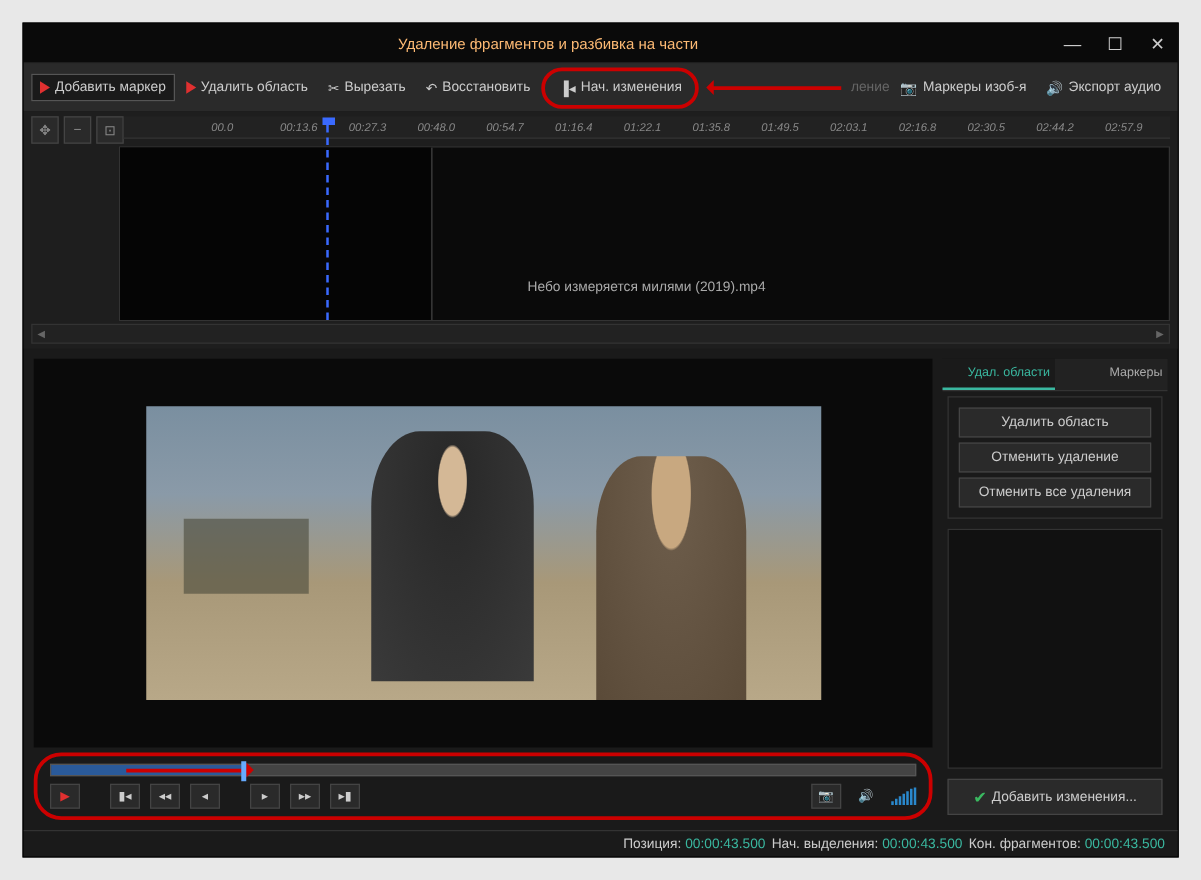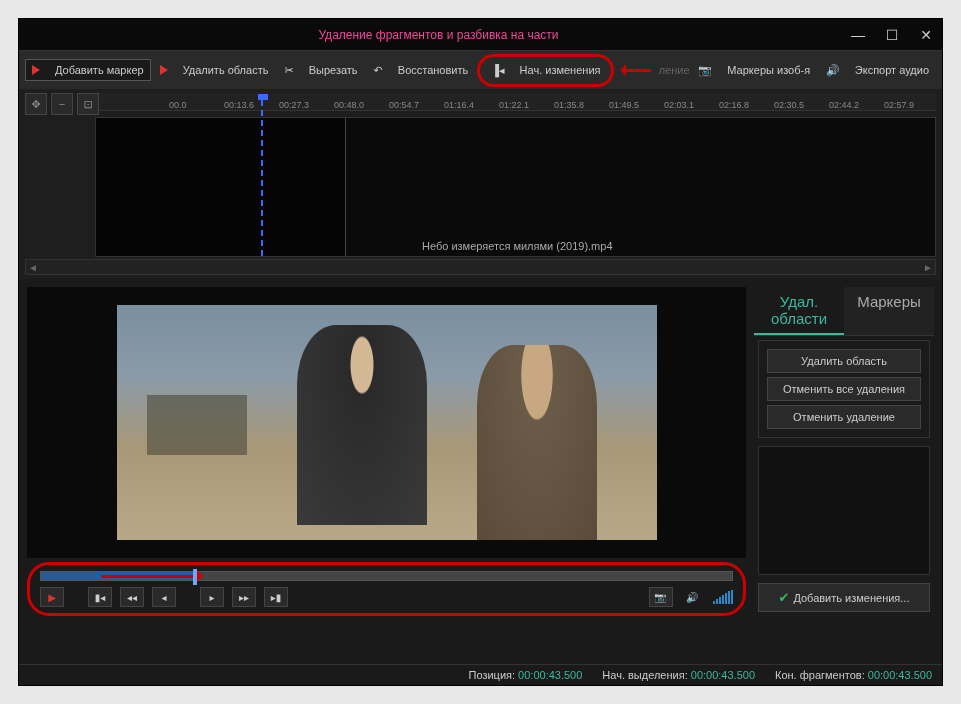--- a/index.html
+++ b/index.html
@@ -1,38 +1,38 @@
 <!DOCTYPE html>
 <html><head>
 <meta charset="utf-8">
 <style>
 * { box-sizing: border-box; margin: 0; padding: 0; font-family: Arial, sans-serif; }
 body { background: #e8e8e8; width: 961px; height: 704px; padding: 18px; }
 .window { background: #1a1a1a; border: 1px solid #000; height: 668px; display: flex; flex-direction: column; }
 .titlebar { background: #0a0a0a; height: 32px; display: flex; align-items: center; padding: 0 8px; border-bottom: 1px solid #333; }
-.title { flex: 1; text-align: center; color: #ec4899; font-size: 12px; }
+.title { flex: 1; text-align: center; color: #fdba74; font-size: 12px; }
 .winbtns { display: flex; gap: 18px; color: #ccc; }
 .winbtn { width: 16px; height: 16px; display: flex; align-items: center; justify-content: center; cursor: pointer; font-size: 14px; }
 .toolbar { background: #2a2a2a; height: 38px; display: flex; align-items: center; padding: 0 6px; gap: 2px; }
-.tbtn { display: flex; align-items: center; gap: 15px; padding: 4px 6px; color: #ccc; font-size: 11px; cursor: pointer; border: 1px solid transparent; white-space: nowrap; }
+.tbtn { display: flex; align-items: center; gap: 4px; padding: 4px 6px; color: #ccc; font-size: 11px; cursor: pointer; border: 1px solid transparent; white-space: nowrap; }
 .tbtn.first { border: 1px solid #555; background: #1a1a1a; }
 .highlight-oval { border: 3px solid #c00; border-radius: 18px; padding: 2px 4px; display: flex; align-items: center; }
 .arrow-right { height: 3px; background: #c00; flex: 1; margin: 0 6px; position: relative; }
 .arrow-right::before { content: ''; position: absolute; left: -8px; top: -5px; border: 6px solid transparent; border-right-color: #c00; }
 .tbtn-group-right { margin-left: auto; display: flex; gap: 2px; }
 .timeline-area { background: #1e1e1e; padding: 4px 6px; }
 .tl-controls { display: flex; gap: 4px; margin-bottom: 2px; }
 .tl-ctl { width: 22px; height: 22px; background: #2a2a2a; border: 1px solid #444; display: flex; align-items: center; justify-content: center; color: #888; font-size: 11px; cursor: pointer; }
-.ruler { background: #222; height: 18px; position: relative; font-size: 9px; color: #888; display: flex; align-items: flex-end; padding-left: 70px; overflow: hidden; border-bottom: 1px solid #333; }
+.ruler { background: #222; height: 18px; position: relative; font-size: 9px; color: #888; display: flex; align-items: center; padding-left: 70px; overflow: hidden; border-bottom: 1px solid #333; font-style: italic; }
 .ruler span { width: 55px; flex-shrink: 0; }
 .tl-track { background: #0a0a0a; height: 140px; position: relative; margin-left: 70px; border: 1px solid #333; }
 .clip { position: absolute; top: 0; left: 0; height: 100%; width: 250px; background: #050505; border-right: 1px solid #444; }
 .playhead { position: absolute; left: 165px; top: -18px; bottom: 0; width: 0; border-left: 2px dashed #3a6aff; z-index: 5; }
 .playhead::before { content: ''; position: absolute; top: -6px; left: -5px; width: 10px; height: 6px; background: #3a6aff; }
-.filename { position: absolute; bottom: 4px; left: 326px; color: #aaa; font-size: 11px; }
+.filename { position: absolute; bottom: 20px; left: 326px; color: #aaa; font-size: 11px; }
 .tl-scroll { height: 16px; background: #222; border: 1px solid #333; display: flex; justify-content: space-between; align-items: center; padding: 0 2px; margin-top: 2px; }
 .tl-scroll span { color: #666; font-size: 10px; cursor: pointer; }
 .main-area { display: flex; flex: 1; padding: 8px; gap: 8px; }
 .preview-col { flex: 1; display: flex; flex-direction: column; }
 .preview { flex: 1; background: #0a0a0a; display: flex; align-items: center; justify-content: center; position: relative; }
 .video-frame { width: 540px; height: 235px; background: linear-gradient(to bottom, #7a8fa0 0%, #8a9aa8 30%, #a89878 60%, #b8a888 100%); position: relative; overflow: hidden; }
 .person1 { position: absolute; left: 180px; top: 20px; width: 130px; height: 200px; background: radial-gradient(ellipse at 50% 20%, #d4b896 0%, #d4b896 12%, #2a2a2a 13%, #3a3a3a 100%); border-radius: 30% 30% 0 0; }
 .person2 { position: absolute; right: 60px; top: 40px; width: 120px; height: 200px; background: radial-gradient(ellipse at 50% 15%, #c8a880 0%, #c8a880 18%, #6a5a48 19%, #5a4a38 100%); border-radius: 30% 30% 0 0; }
 .vehicle { position: absolute; left: 30px; top: 90px; width: 100px; height: 60px; background: #4a4a3a; opacity: 0.6; }
 .player-controls { border: 3px solid #c00; border-radius: 22px; padding: 6px 10px; margin-top: 4px; }
@@ -42,27 +42,27 @@
 .seek-arrow { position: absolute; left: 60px; top: 3px; width: 100px; height: 3px; background: #c00; }
 .seek-arrow::after { content: ''; position: absolute; right: -8px; top: -5px; border: 6px solid transparent; border-left-color: #c00; }
 .pctrls { display: flex; align-items: center; gap: 8px; }
 .pbtn { width: 24px; height: 20px; background: #2a2a2a; border: 1px solid #444; display: flex; align-items: center; justify-content: center; cursor: pointer; color: #ccc; font-size: 10px; }
 .pbtn.play { color: #e03030; }
 .pctrls .spacer { flex: 1; }
 .vol-bars { display: flex; align-items: flex-end; gap: 1px; height: 14px; }
 .vol-bars i { width: 2px; background: #2a88cc; }
 .side-panel { width: 180px; background: #1a1a1a; display: flex; flex-direction: column; }
 .tabs { display: flex; border-bottom: 1px solid #333; }
-.tab { flex: 1; padding: 6px 4px; font-size: 15px; text-align: center; color: #aaa; cursor: pointer; background: #222; }
+.tab { flex: 1; padding: 6px 4px; font-size: 10px; text-align: right; color: #aaa; cursor: pointer; background: #222; }
 .tab.active { color: #3ab8a0; border-bottom: 2px solid #3ab8a0; background: #1a1a1a; }
 .panel-btns { padding: 8px; display: flex; flex-direction: column; gap: 4px; border: 1px solid #333; margin: 4px; }
 .panel-btn { padding: 5px; background: #2a2a2a; border: 1px solid #444; color: #ccc; font-size: 11px; text-align: center; cursor: pointer; }
 .panel-list { flex: 1; margin: 4px; border: 1px solid #333; background: #111; }
 .apply-btn { margin: 4px; padding: 6px; background: #2a2a2a; border: 1px solid #444; color: #ccc; font-size: 11px; display: flex; align-items: center; justify-content: center; gap: 4px; cursor: pointer; }
-.statusbar { background: #1a1a1a; border-top: 1px solid #333; padding: 4px 10px; display: flex; justify-content: flex-end; gap: 20px; color: #ccc; font-size: 11px; margin-top: 40px; }
+.statusbar { background: #1a1a1a; border-top: 1px solid #333; padding: 4px 10px; display: flex; justify-content: flex-end; gap: 5px; color: #ccc; font-size: 11px; }
 .flag-red { width: 0; height: 0; border-top: 5px solid transparent; border-bottom: 5px solid transparent; border-left: 8px solid #e03030; display: inline-block; }
 .check-grn { color: #3ab860; font-size: 13px; }
 </style>
 </head>
 <body>
 
 <div class="window">
   <div class="titlebar">
     <span class="title">Удаление фрагментов и разбивка на части</span>
     <div class="winbtns">
@@ -186,22 +186,22 @@
       </div>
     </div>
 
     <div class="side-panel">
       <div class="tabs">
         <div class="tab active">Удал. области</div>
         <div class="tab">Маркеры</div>
       </div>
       <div class="panel-btns">
         <div class="panel-btn">Удалить область</div>
+        <div class="panel-btn">Отменить удаление</div>
         <div class="panel-btn">Отменить все удаления</div>
-        <div class="panel-btn">Отменить удаление</div>
       </div>
       <div class="panel-list"></div>
       <div class="apply-btn">
         <span class="check-grn">✔</span>
         <span>Добавить изменения...</span>
       </div>
     </div>
   </div>
 
   <div class="statusbar">

